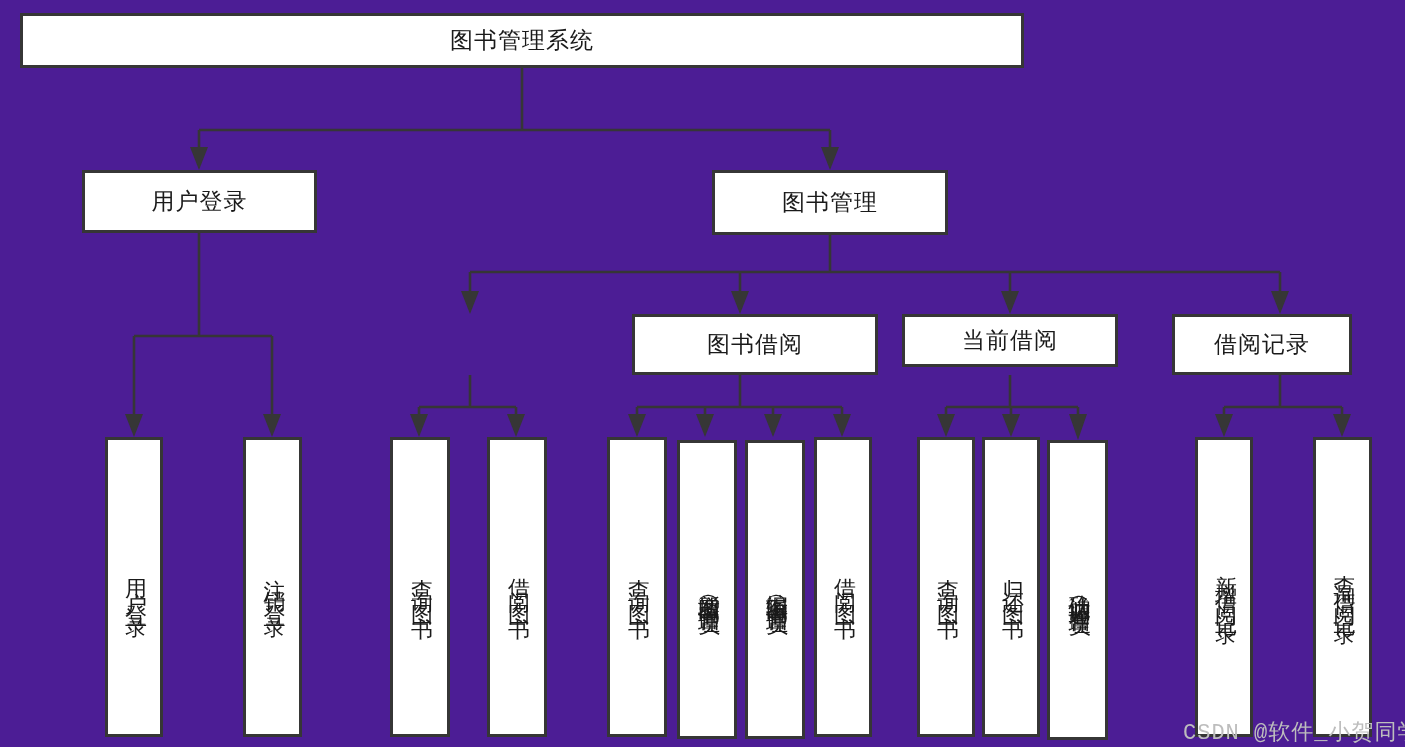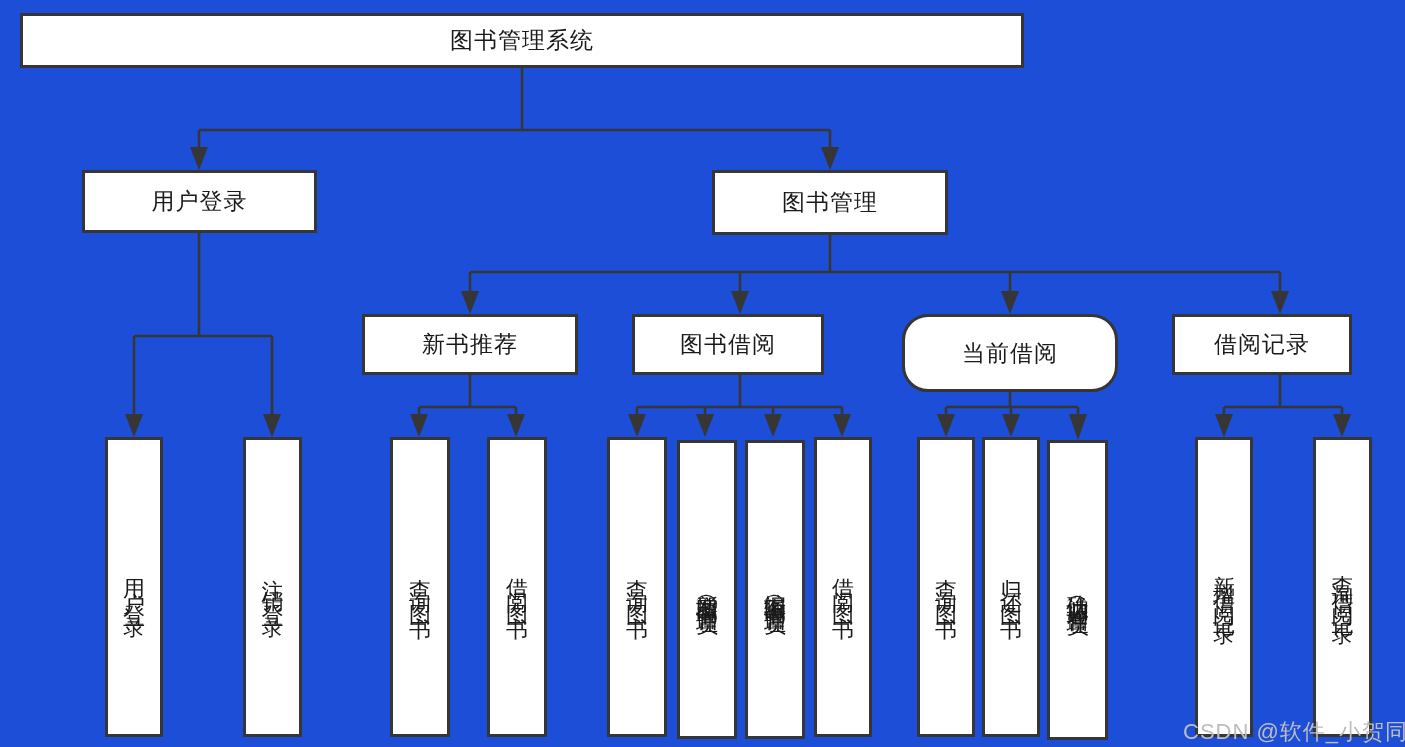--- a/index.html
+++ b/index.html
@@ -1,20 +1,20 @@
 <!DOCTYPE html>
 <html><head>
 <meta charset="utf-8">
 <style>
   html,body{margin:0;padding:0;background:#ffffff;}
   .canvas{
     position:relative;
     width:1405px;height:747px;
-    background:#1d4ed8;
-    font-family:Liberation Sans, sans-serif;
+    background:#4c1d95;
+    font-family:Liberation Mono, monospace;
     color:#1a1a1a;
     overflow:hidden;
   }
   svg.wires{position:absolute;left:0;top:0;z-index:1;}
   .node{
     position:absolute;
     box-sizing:border-box;
     background:#ffffff;
     border:3px solid #363636;
     display:flex;align-items:center;justify-content:center;
@@ -91,27 +91,24 @@
     <span class="hlabel">图书管理系统</span>
   </div>
 
   <div class="node" style="left:82px;top:170px;width:235px;height:63px;">
     <span class="hlabel">用户登录</span>
   </div>
   <div class="node" style="left:712px;top:170px;width:236px;height:65px;">
     <span class="hlabel">图书管理</span>
   </div>
 
-  <div class="node" style="left:362px;top:314px;width:216px;height:61px;">
-    <span class="hlabel">新书推荐</span>
-  </div>
-  <div class="node" style="left:632px;top:314px;width:192px;height:61px;">
+  <div class="node" style="left:632px;top:314px;width:246px;height:61px;">
     <span class="hlabel">图书借阅</span>
   </div>
-  <div class="node" style="left:902px;top:314px;width:216px;height:78px;border-radius:26px;">
+  <div class="node" style="left:902px;top:314px;width:216px;height:53px;">
     <span class="hlabel">当前借阅</span>
   </div>
   <div class="node" style="left:1172px;top:314px;width:180px;height:61px;">
     <span class="hlabel">借阅记录</span>
   </div>
 
   <div class="node leaf" style="left:105px;top:437px;width:58px;height:300px;">
     <span class="vlabel s4">用户登录</span>
   </div>
   <div class="node leaf" style="left:243px;top:437px;width:59px;height:300px;">

